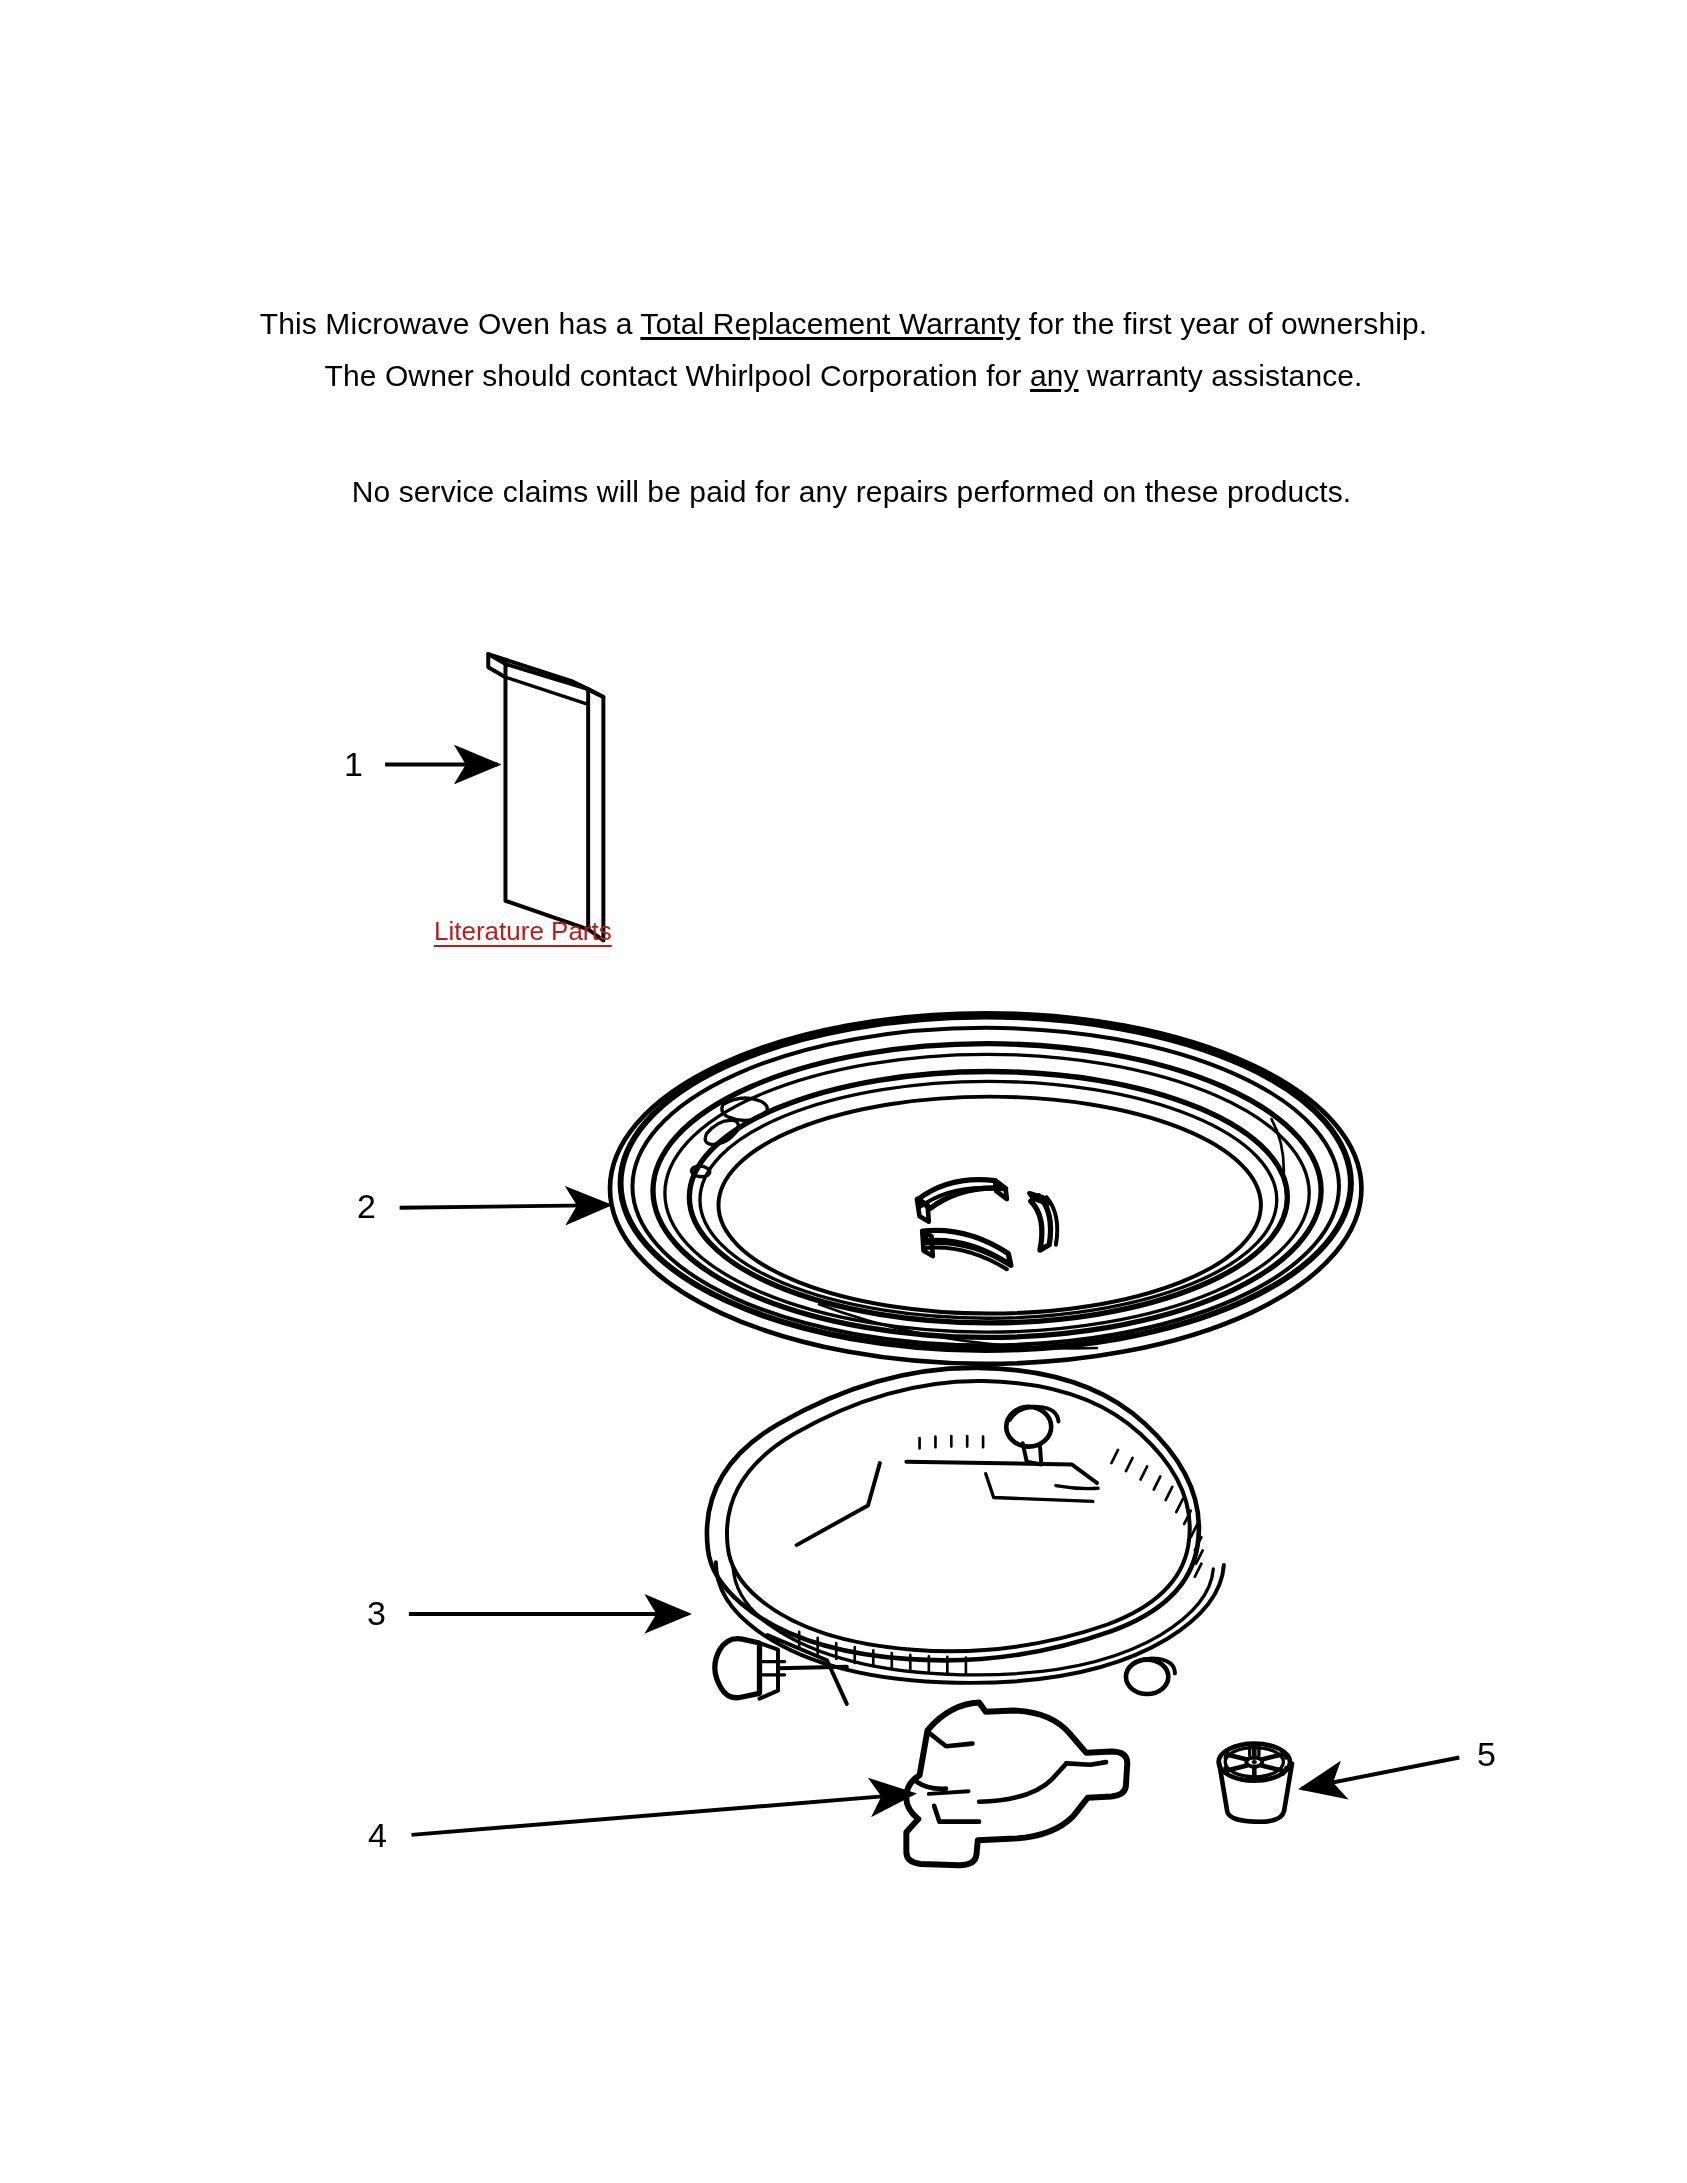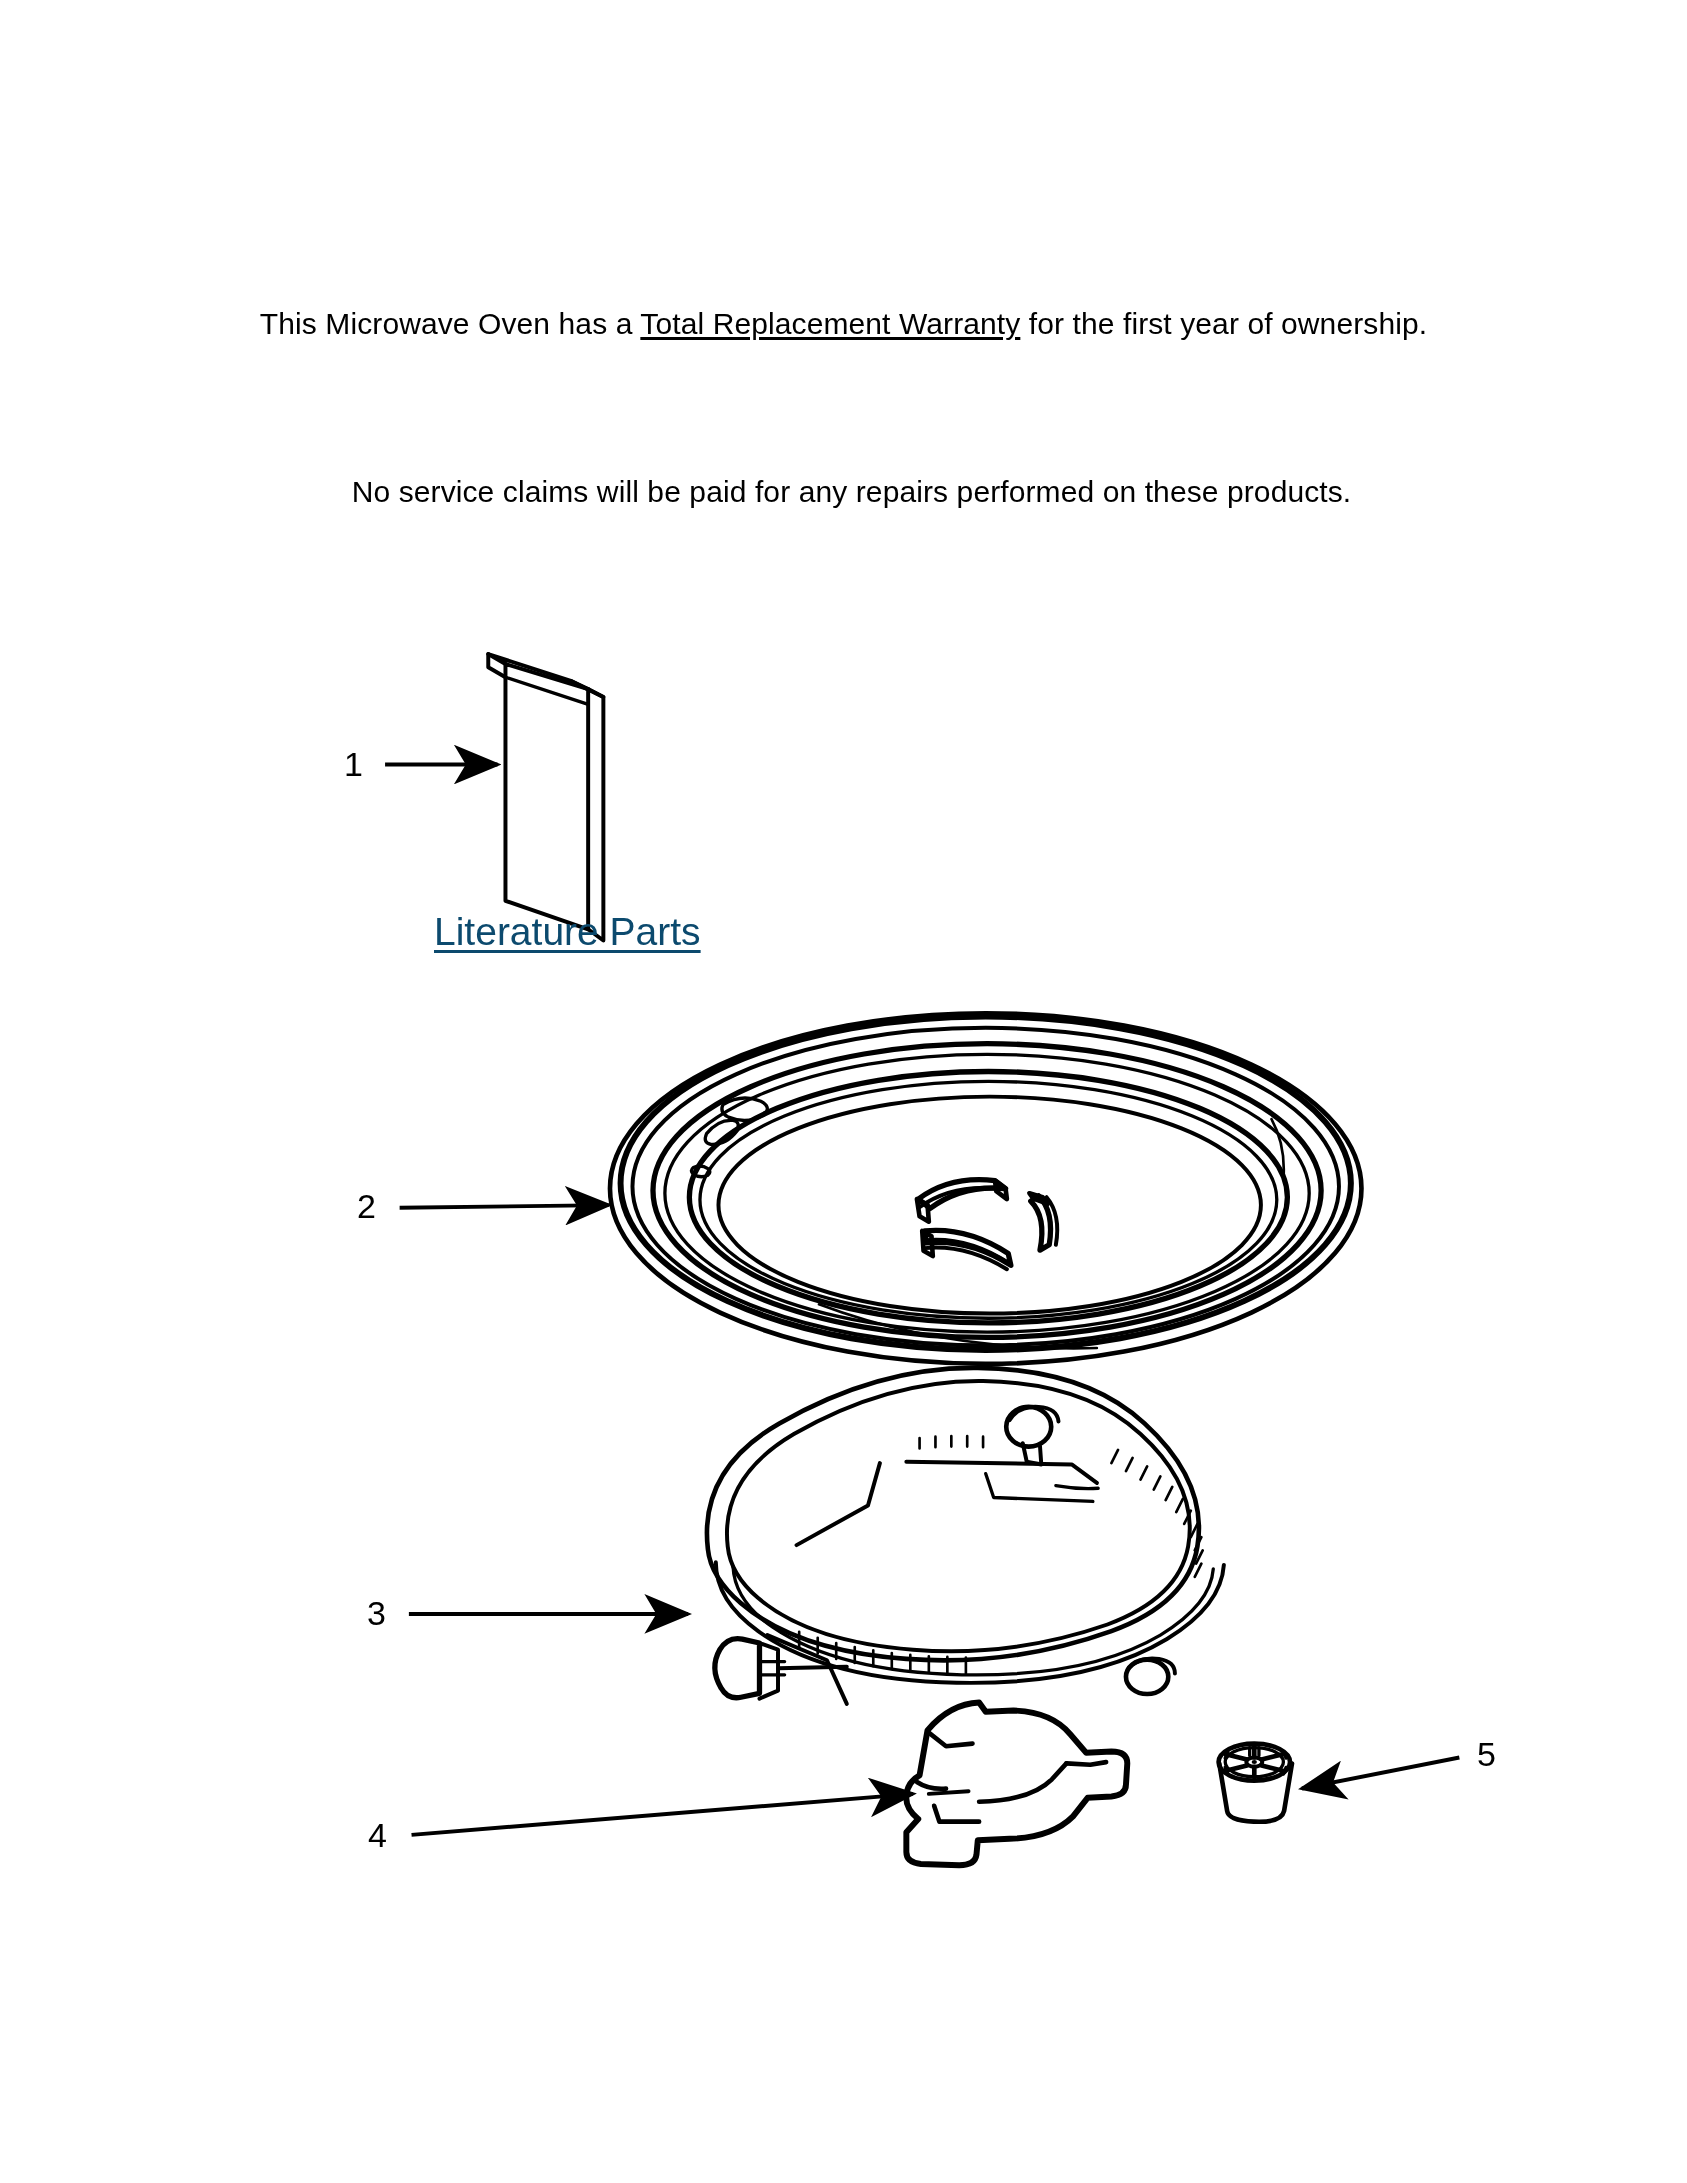--- a/index.html
+++ b/index.html
@@ -54,38 +54,39 @@
     left: 0;
     top: 0;
     width: 1687px;
     height: 2183px;
     pointer-events: none;
   }
 
   
   .part-caption {
     position: absolute;
-    font-size: 39px;
+    font-size: 26px;
     line-height: 33px;
     text-decoration: underline;
     text-underline-offset: 4.6px;
     white-space: nowrap;
-    color: #0c4a6e;
+    color: #b91c1c;
   }
 
   .ink { fill: none; stroke: #000; stroke-linecap: round; stroke-linejoin: round; }
   .ink-fill { fill: #000; stroke: none; }
 </style>
 </head>
 <body>
 
 <div id="page">
 
   <div class="notice-block" id="notice-primary">
       <div class="notice-line"><span>This Microwave Oven has a </span><span class="u">Total Replacement Warranty</span><span> for the first year of ownership.</span></div>
+      <div class="notice-line"><span>The Owner should contact Whirlpool Corporation for </span><span class="u">any</span><span> warranty assistance.</span></div>
     </div>
   <div class="notice-block" id="notice-secondary">
       <div class="notice-line"><span>No service claims will be paid for any repairs performed on these products.</span></div>
     </div>
 
   <svg id="artwork" viewBox="0 0 2550 3300">
 
     <g>
 
       <path class="ink" stroke-width="6" d="M 764 972 L 764 1330 L 889 1373 L 889 1010 Z"></path>

